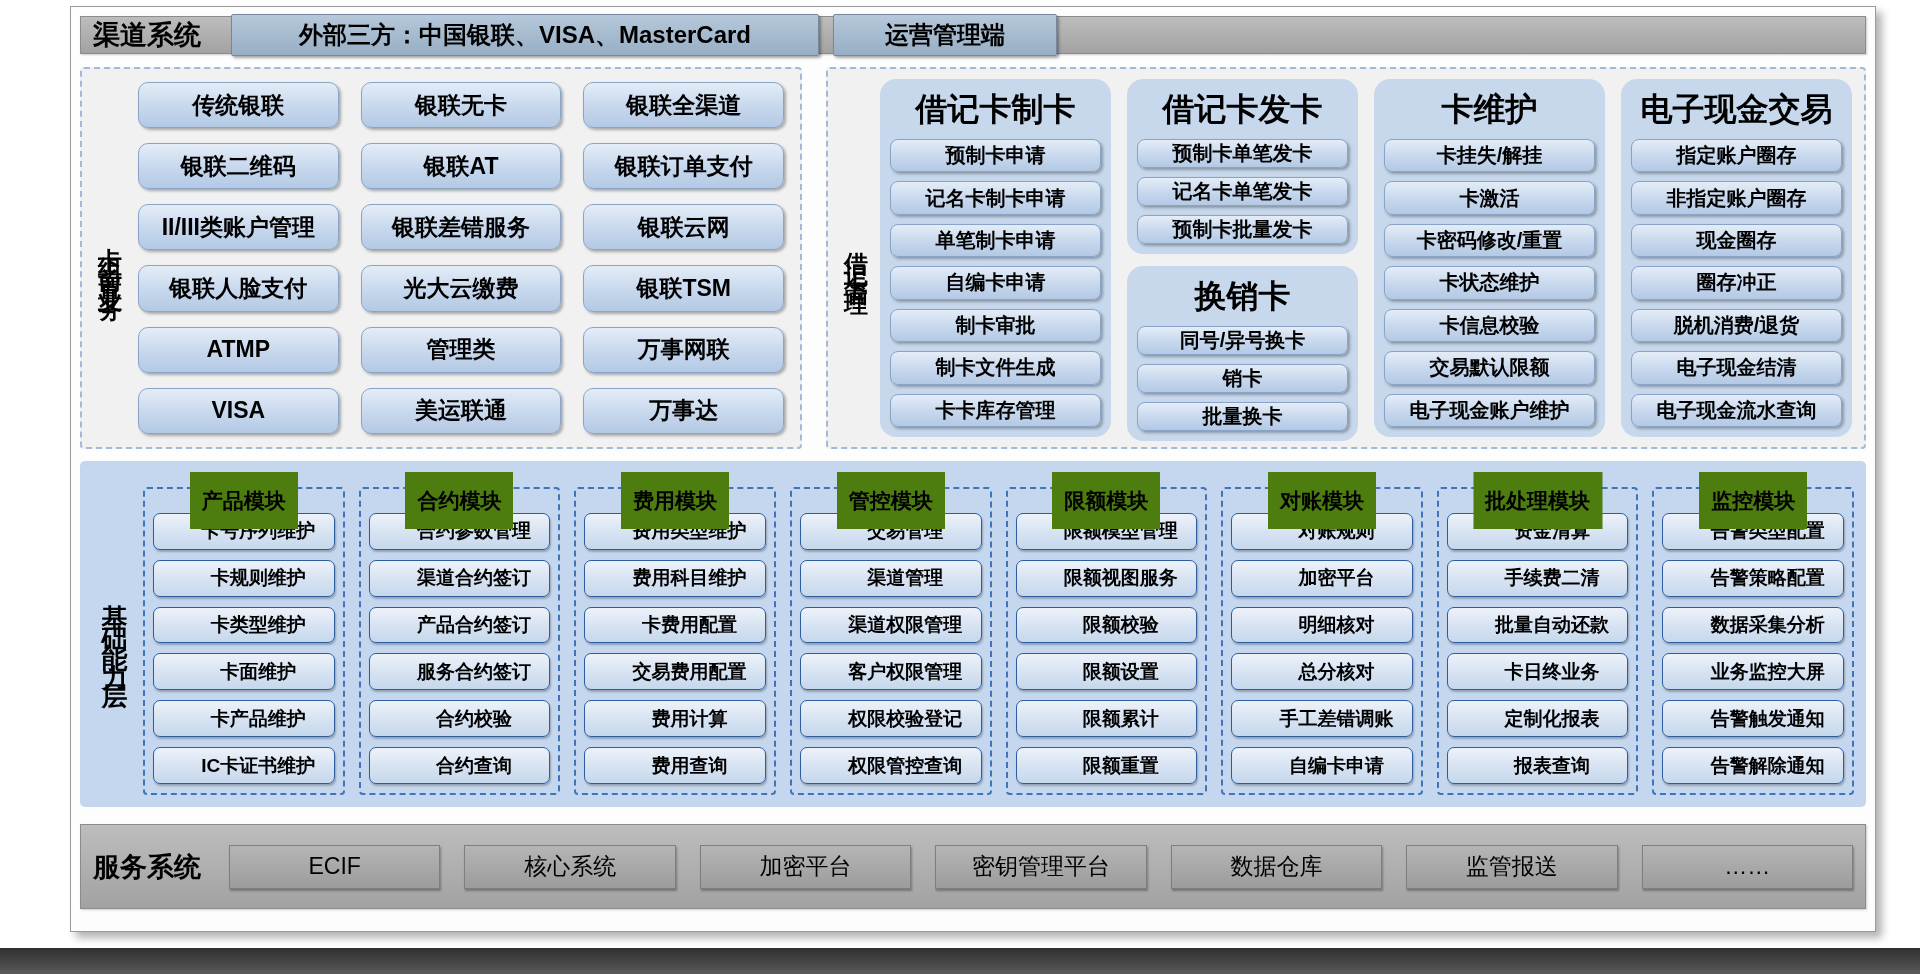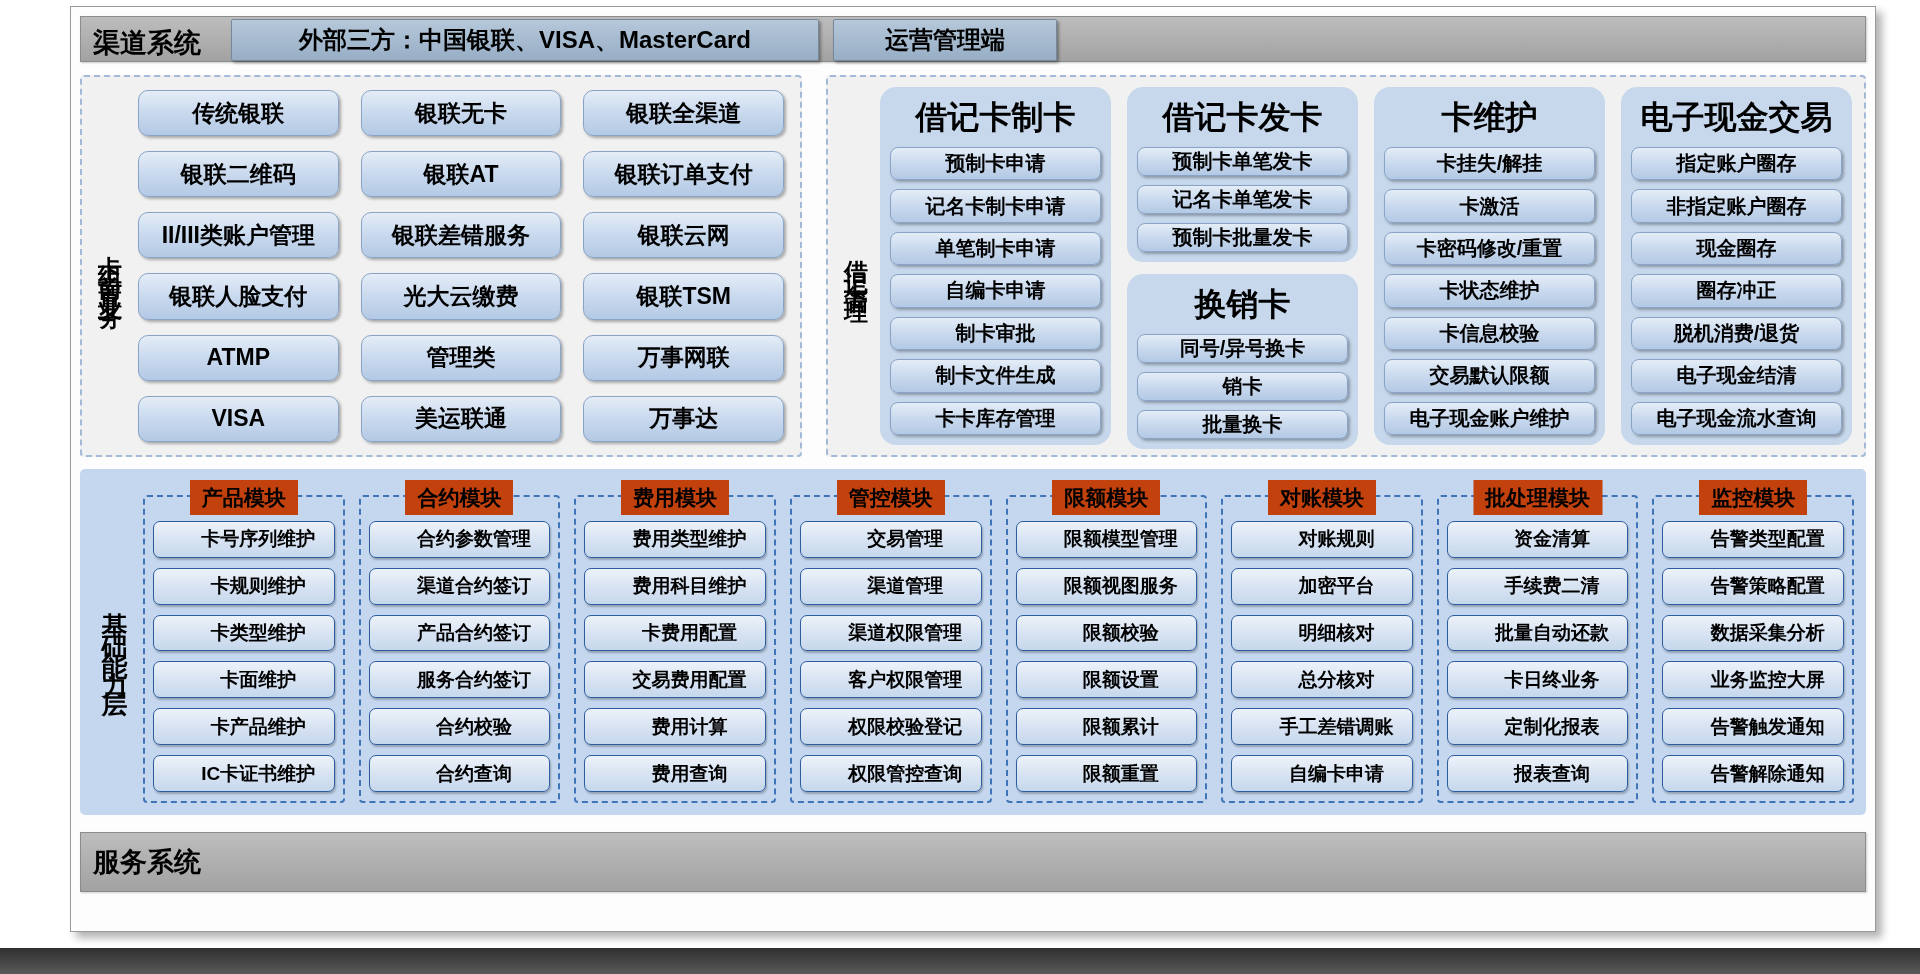--- a/index.html
+++ b/index.html
@@ -19,21 +19,21 @@
     box-shadow: 6px 6px 8px rgba(0,0,0,0.30);
     padding: 9px;
   }
   .gray-bar {
     display: flex; align-items: center;
     background: linear-gradient(#bdbdbd, #a2a2a2);
     border: 1px solid #8b8b8b;
     box-shadow: 1px 1px 2px rgba(0,0,0,0.2);
     padding: 0 12px;
   }
-  .top-bar { height: 46px; align-items: flex-end; }
+  .top-bar { height: 38px; }
   .bar-label { font-weight: bold; font-size: 27px; flex: none; }
   .top-bar .bar-label { width: 138px; }
   .bar-btn {
     height: 42px; display: flex; align-items: center; justify-content: center;
     font-weight: bold; font-size: 24px;
     background: linear-gradient(#b6c8da, #97aec5);
     border: 1px solid #75889c; border-radius: 2px;
     box-shadow: 2px 2px 3px rgba(0,0,0,0.35);
     white-space: nowrap;
   }
@@ -86,34 +86,34 @@
   }
   .modules { flex: 1; display: flex; gap: 14px; }
   .module {
     flex: 1; position: relative;
     border: 2px dashed #3f74b8; border-radius: 4px;
     margin-top: 14px; padding: 24px 8px 9px;
     display: flex; flex-direction: column;
   }
   .module-title {
     position: absolute; top: -17px; left: 50%; transform: translateX(-50%);
-    background: #c2410c; font-weight: bold; font-size: 21px;
-    line-height: 1.4; padding: 3px 12px; white-space: nowrap;
+    background: #4d7c0f; font-weight: bold; font-size: 21px;
+    line-height: 1.4; padding: 14px 12px; white-space: nowrap;
   }
   .module-items { flex: 1; display: flex; flex-direction: column; gap: 10px; }
   .module-btn {
     flex: 1; display: flex; align-items: center; justify-content: center;
     font-weight: bold; font-size: 19px; white-space: nowrap;
     background: linear-gradient(180deg, #edf2f9 0%, #d6e2f2 55%, #c6d8ec 100%);
     border: 1px solid #2d5d9f; border-radius: 7px;
     box-shadow: 1px 2px 2px rgba(0,0,0,0.25);
     padding-left: 29px;
   }
 
-  .service-bar { margin-top: 17px; height: 60px; }
+  .service-bar { margin-top: 17px; height: 85px; }
   .service-bar .bar-label { width: 128px; }
   .service-items { flex: 1; display: flex; gap: 24px; margin-left: 8px; }
   .service-btn {
     flex: 1; height: 44px; display: flex; align-items: center; justify-content: center;
     font-size: 23px; white-space: nowrap;
     background: linear-gradient(#b5b5b5, #9c9c9c);
     border: 1px solid #7e7e7e;
     box-shadow: 1px 2px 2px rgba(0,0,0,0.30);
   }
 
@@ -408,18 +408,33 @@
             <div class="module-btn">告警触发通知</div>
 
             <div class="module-btn">告警解除通知</div>
           </div>
         </div>
       </div>
     </section>
 
     <div class="gray-bar service-bar">
       <div class="bar-label">服务系统</div>
+      <div class="service-items">
+        <div class="service-btn">ECIF</div>
+
+        <div class="service-btn">核心系统</div>
+
+        <div class="service-btn">加密平台</div>
+
+        <div class="service-btn">密钥管理平台</div>
+
+        <div class="service-btn">数据仓库</div>
+
+        <div class="service-btn">监管报送</div>
+
+        <div class="service-btn">……</div>
+      </div>
     </div>
 
   </div>
 
   <div class="bottom-strip"></div>
 </div>
 
 </body></html>

